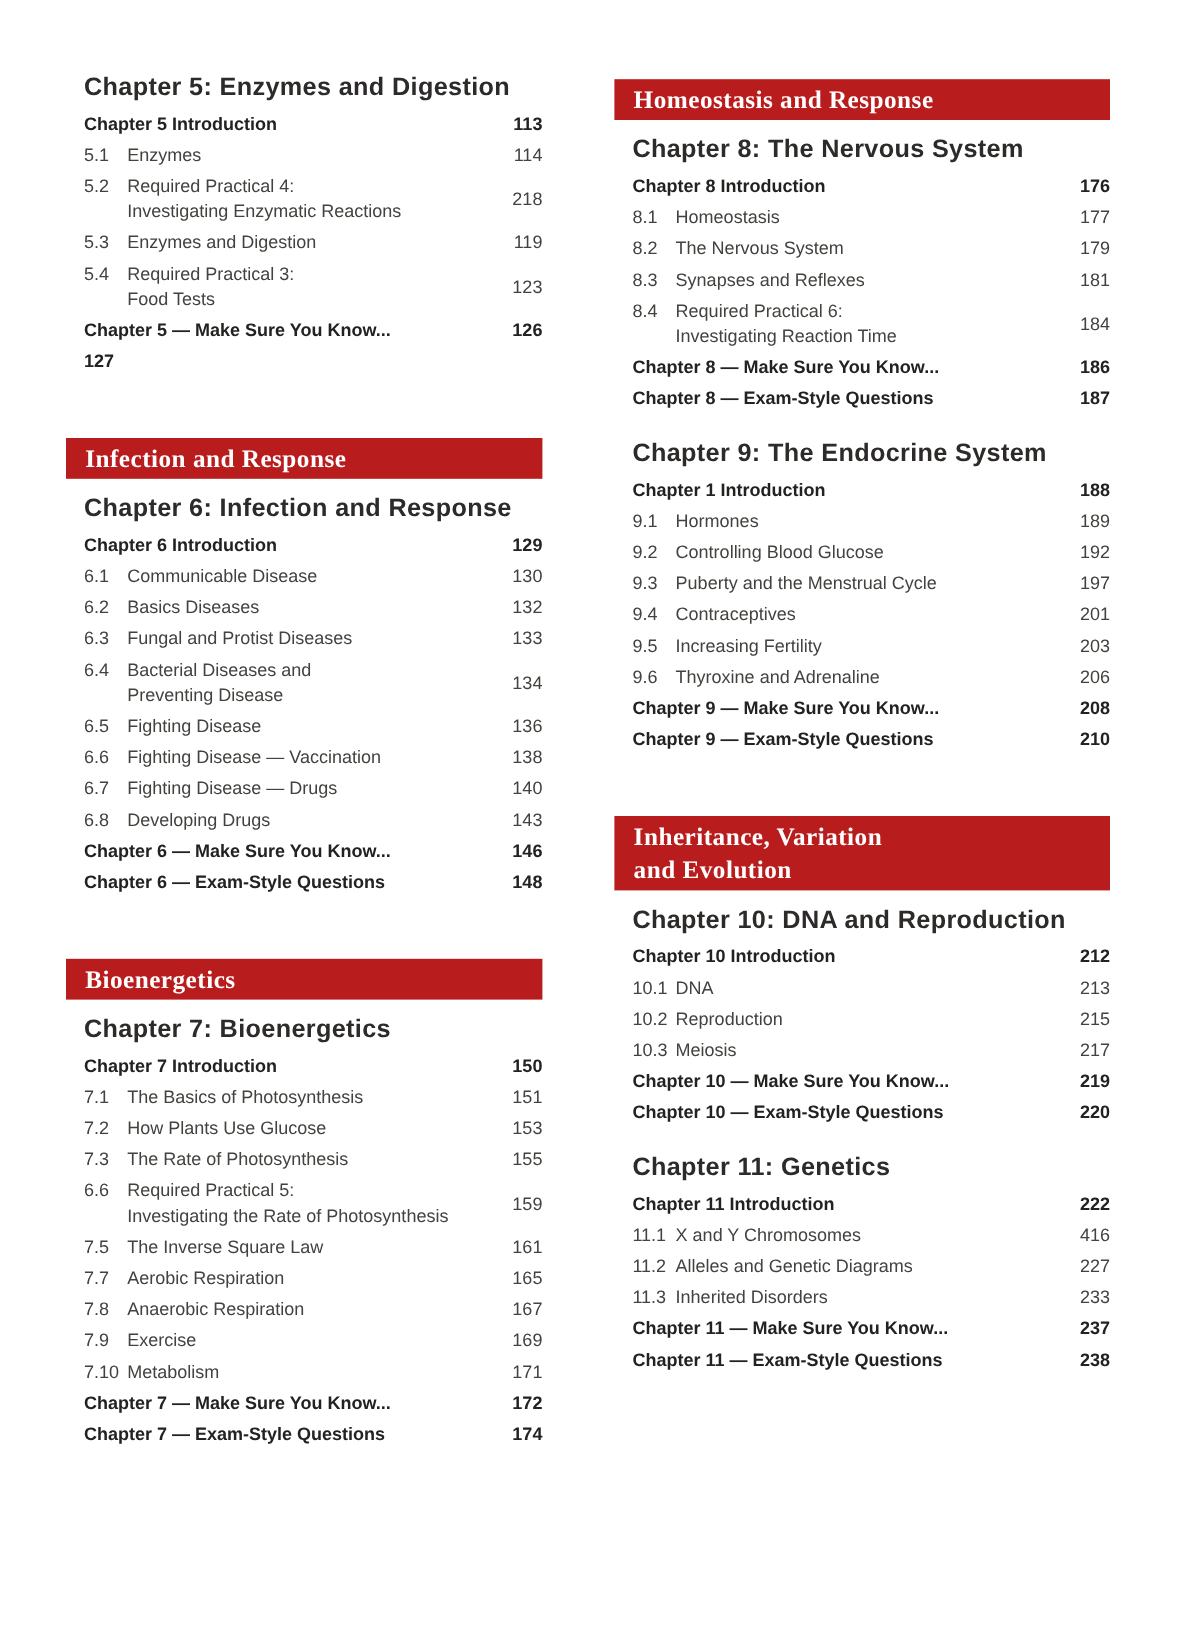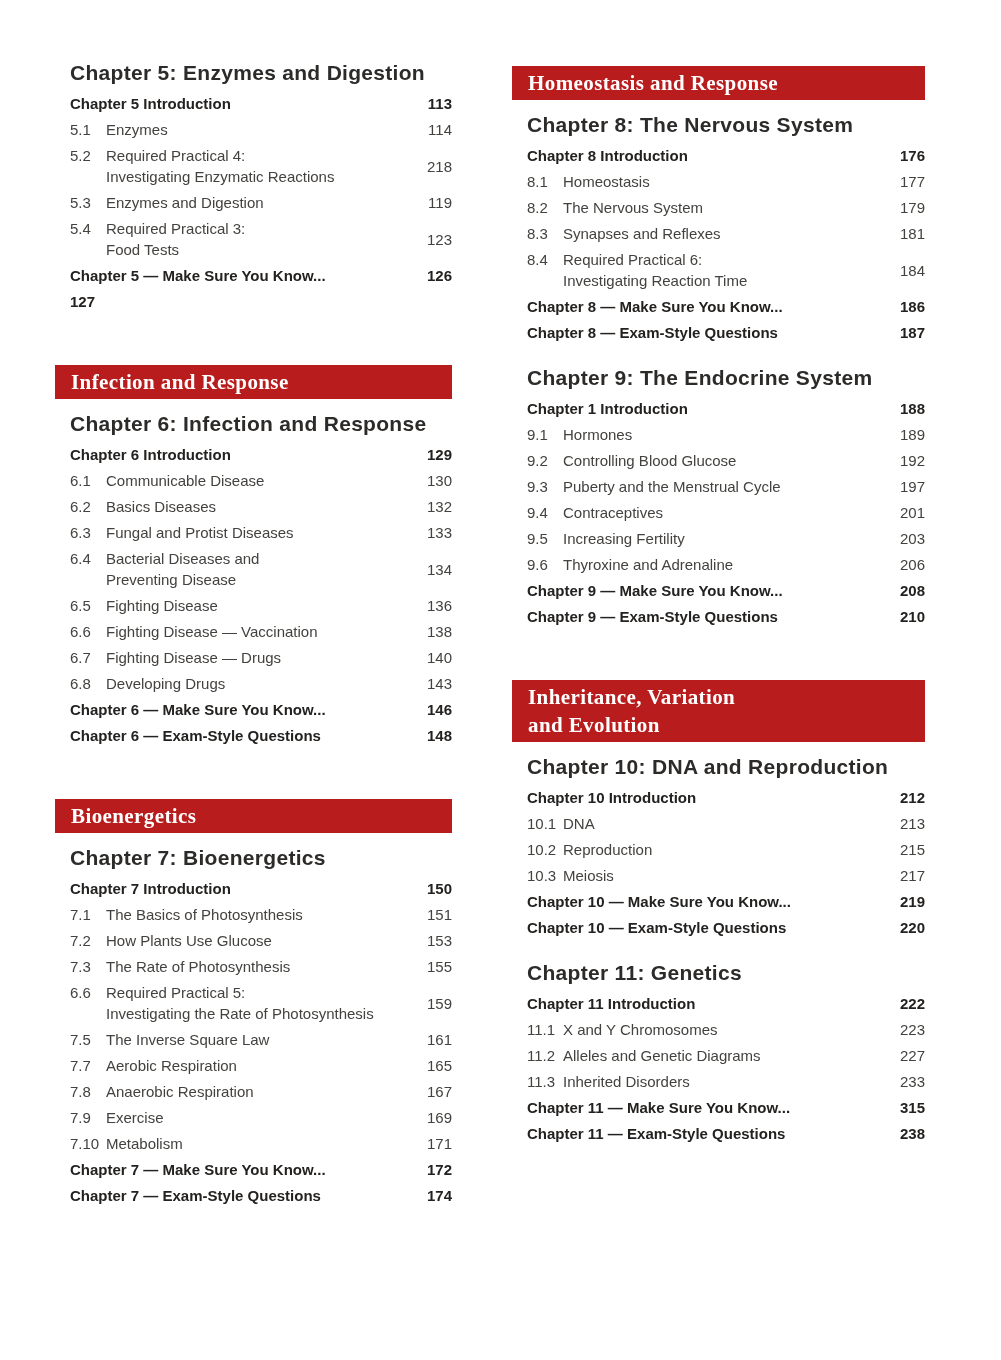--- a/index.html
+++ b/index.html
@@ -444,41 +444,41 @@
           <div class="entry-text">
             <span class="title">Chapter 11 Introduction</span>
           </div>
           <span class="page">222</span>
         </div>
         <div class="entry">
           <div class="entry-text">
             <span class="num">11.1</span>
             <span class="title">X and Y Chromosomes</span>
           </div>
-          <span class="page">223</span>
+          <span class="page">416</span>
         </div>
         <div class="entry">
           <div class="entry-text">
             <span class="num">11.2</span>
             <span class="title">Alleles and Genetic Diagrams</span>
           </div>
           <span class="page">227</span>
         </div>
         <div class="entry">
           <div class="entry-text">
             <span class="num">11.3</span>
             <span class="title">Inherited Disorders</span>
           </div>
           <span class="page">233</span>
         </div>
         <div class="entry bold">
           <div class="entry-text">
             <span class="title">Chapter 11 — Make Sure You Know...</span>
           </div>
-          <span class="page">315</span>
+          <span class="page">237</span>
         </div>
         <div class="entry bold">
           <div class="entry-text">
             <span class="title">Chapter 11 — Exam-Style Questions</span>
           </div>
           <span class="page">238</span>
         </div>
       </section>
     </div>
 </main>

